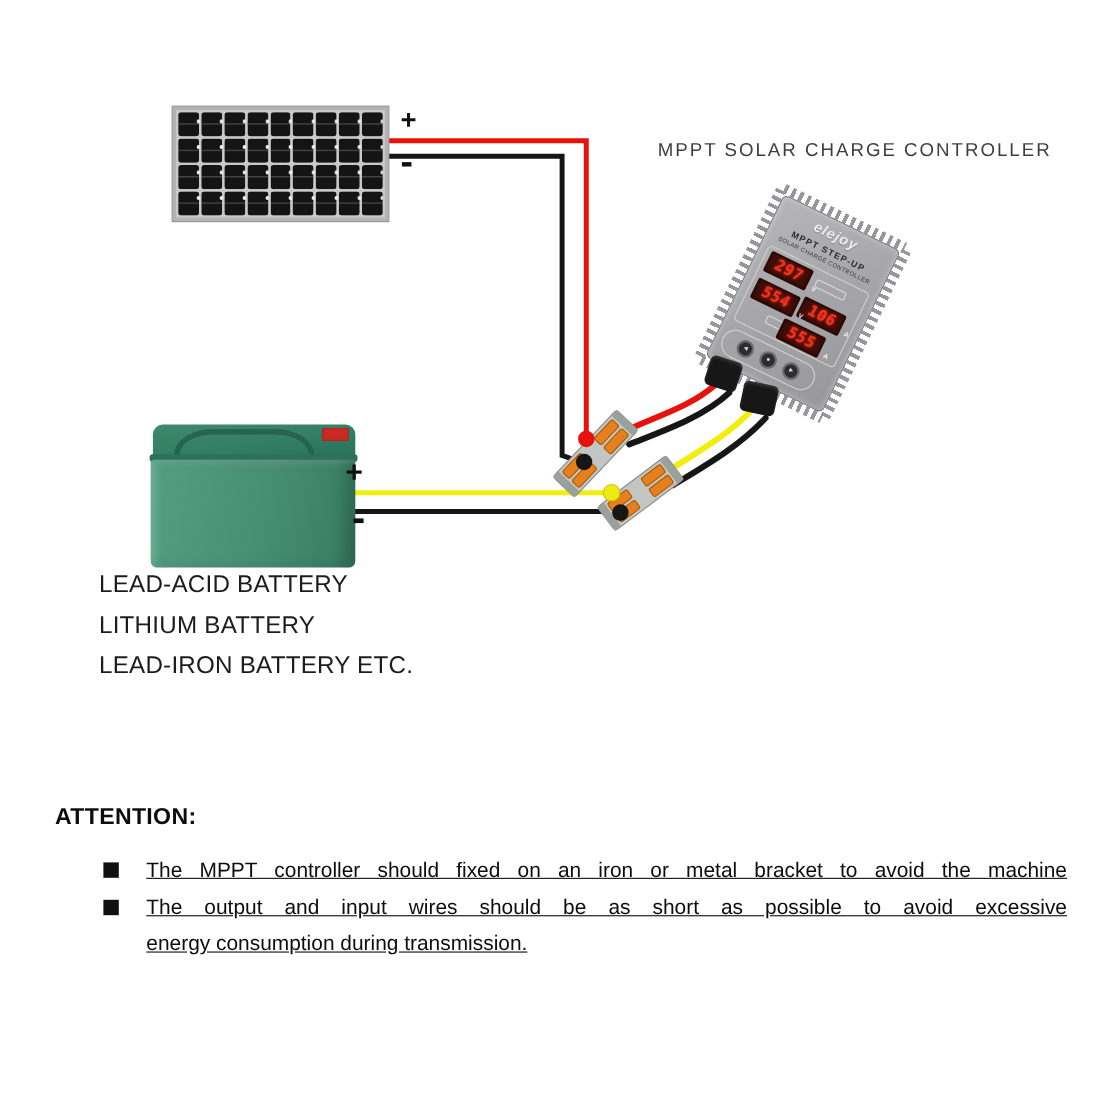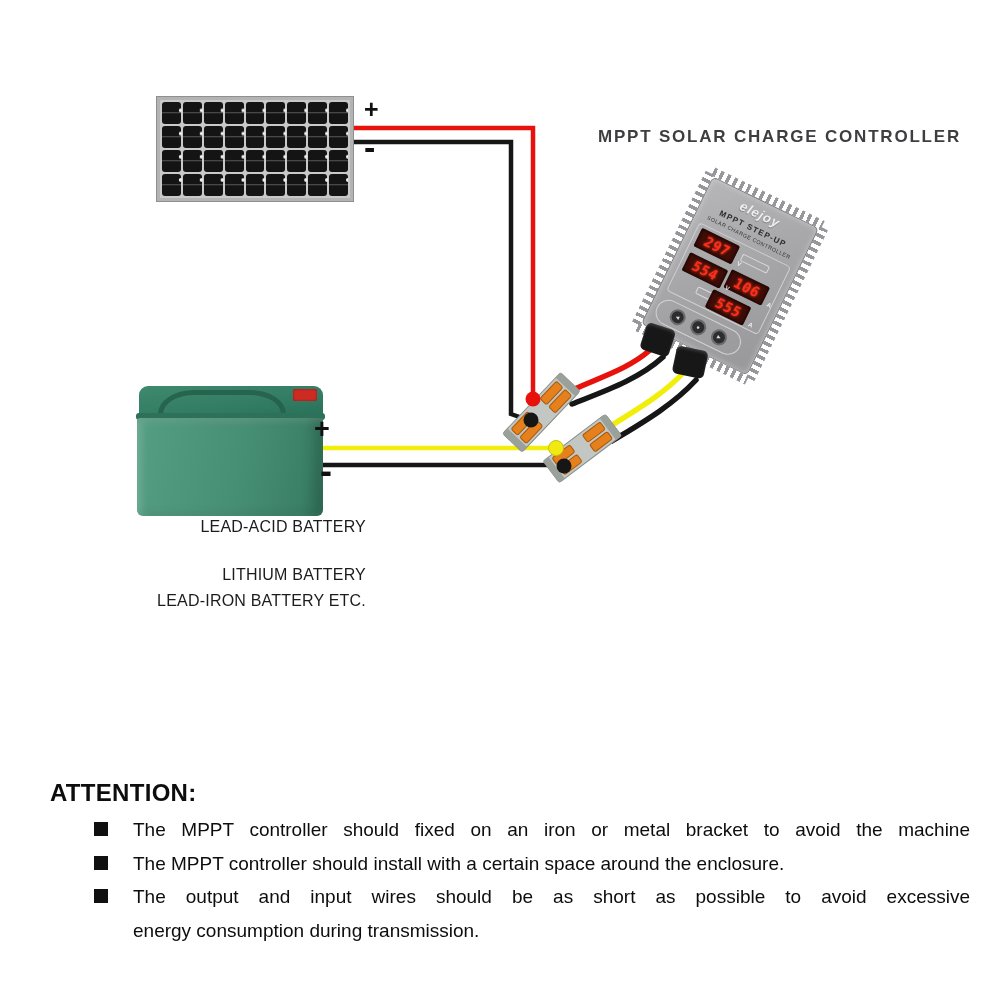--- a/index.html
+++ b/index.html
@@ -20,21 +20,21 @@
     font-size:25px; font-weight:600; letter-spacing:2.5px; color:#3c3c3e; }
 
   .term { position:absolute; font-weight:bold; color:#101010; }
   .sp-plus  { left:364px; top:95px;  font-size:25px; }
   .sp-minus { left:364px; top:128px; font-size:34px; }
   .bat-plus  { left:314px; top:414px; font-size:27px; }
   .bat-minus { left:320px; top:450px; font-size:36px; }
 
   
   .mppt-title { position:absolute; left:598px; top:127px; width:336px; text-align:center;
-    font-size:17px; font-weight:700; letter-spacing:1.8px; color:#3e3e40; white-space:nowrap; }
+    font-size:17px; font-weight:400; letter-spacing:1.8px; color:#3e3e40; white-space:nowrap; }
 
   
   .wires { position:absolute; left:0; top:0; pointer-events:none; }
 
   
   .controller { position:absolute; left:662px; top:185px; width:136px; height:182px;
     transform:rotate(26deg); transform-origin:50% 50%; }
   .fin { position:absolute; }
   .fin-top { top:0; left:7px; right:7px; height:9px;
     background:repeating-linear-gradient(90deg, #97979b 0 3.5px, rgba(0,0,0,0) 3.5px 7.5px); }
@@ -88,28 +88,28 @@
     opacity:.85; }
   .bat-sticker { position:absolute; right:7px; top:3px; width:24px; height:12px;
     background:#ce2a24; border-radius:2px; box-shadow:inset 0 0 2px #7e0f0c; }
   .bat-lip { position:absolute; top:27px; left:0px; right:-1px; height:7px;
     background:#2d7159; border-radius:3px; }
   .bat-body { position:absolute; top:32px; left:1px; right:1px; bottom:0;
     background:linear-gradient(100deg, #549e83 0%, #478f74 55%, #3a8066 88%, #33745c 100%);
     border-radius:3px 3px 6px 6px;
     box-shadow:inset -10px 0 12px rgba(0,0,0,.14), inset 4px 3px 8px rgba(255,255,255,.18); }
   .bat-labels { position:absolute; left:90px; top:518px; width:276px; color:#1c1c1e; }
-  .bat-label { position:absolute; left:0; width:100%; text-align:right; font-size:16px;
+  .bat-label { position:absolute; left:0; width:100%; text-align:left; font-size:22px;
     letter-spacing:.2px; white-space:nowrap; }
-  .bat-label-0 { top:0; }  .bat-label-1 { top:37px;margin-top:11px; }  .bat-label-2 { top:74px; }
+  .bat-label-0 { top:0; }  .bat-label-1 { top:37px; }  .bat-label-2 { top:74px; }
 
   
   .attention { position:absolute; left:50px; top:731px; width:920px; color:#0d0d0d; }
-  .att-title { font-size:24px; font-weight:bold; letter-spacing:.3px;margin-top:48px; }
-  .att-list { margin-top:6px; }
+  .att-title { font-size:21px; font-weight:bold; letter-spacing:.3px; }
+  .att-list { margin-top:20px;text-decoration:underline; }
   .att-item { position:relative; padding-left:83px; }
   .bullet-square { position:absolute; left:44px; top:9px; width:14px; height:14px; background:#101010; }
   .att-line { font-size:19px; line-height:33.5px; white-space:nowrap; }
   .att-line.just { white-space:normal; text-align:justify; text-align-last:justify; }
 </style>
 </head>
 <body>
 
 <div class="stage">
 
@@ -254,23 +254,19 @@
 
   <div class="attention">
     <div class="att-title">ATTENTION:</div>
     <div class="att-list">
       <div class="att-item">
         <span class="bullet-square"></span>
         <div class="att-line just">The MPPT controller should fixed on an iron or metal bracket to avoid the machine</div>
       </div>
       <div class="att-item">
         <span class="bullet-square"></span>
-        <div class="att-line">The MPPT controller should install with a certain space around the enclosure.</div>
-      </div>
-      <div class="att-item">
-        <span class="bullet-square"></span>
         <div class="att-line just">The output and input wires should be as short as possible to avoid excessive</div>
         <div class="att-line">energy consumption during transmission.</div>
       </div>
     </div>
   </div>
 
 </div>
 
 </body></html>

